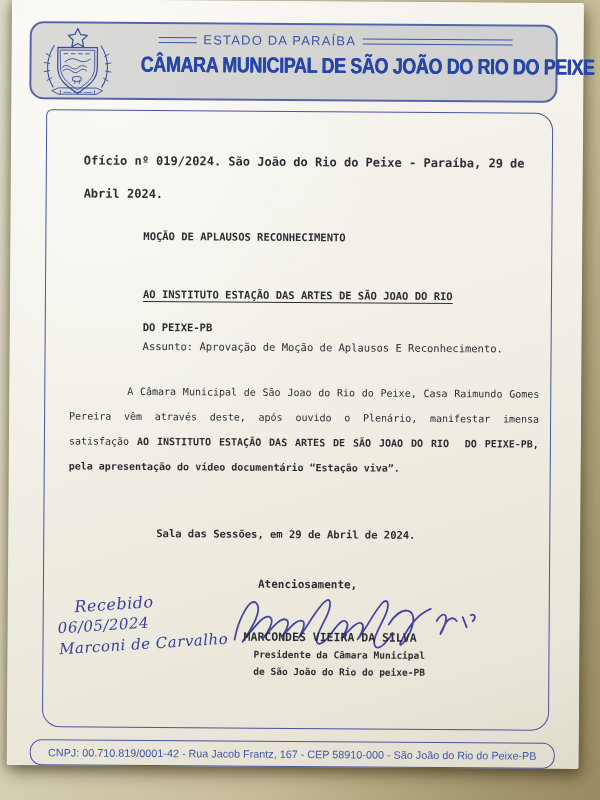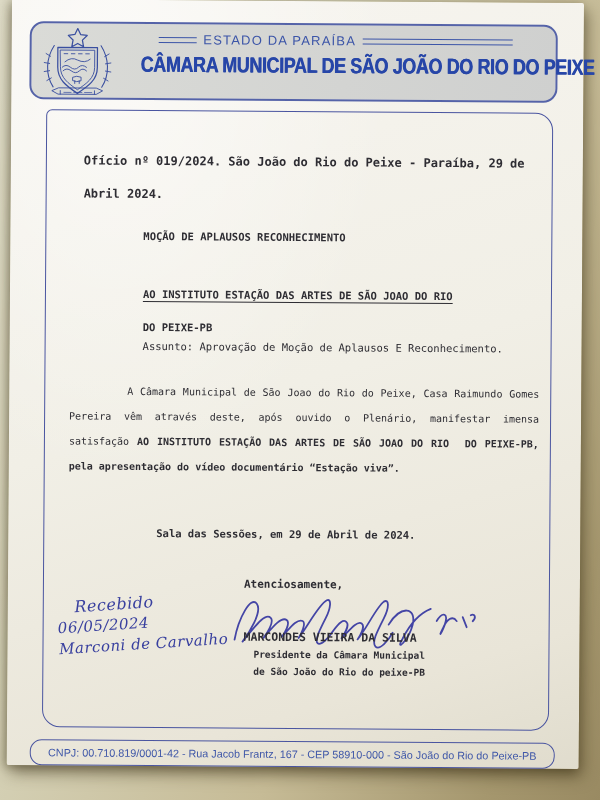--- a/index.html
+++ b/index.html
@@ -47,21 +47,21 @@
   
   .typed{font-family:"DejaVu Sans Mono",monospace;color:#2e2d33;position:absolute;}
   .oficio{left:73px;top:145px;width:448px;font-size:12px;font-weight:bold;line-height:33px;}
   .mocao{left:133px;top:230px;font-size:10.5px;font-weight:bold;}
   .addr{left:133px;top:278px;font-size:10.5px;font-weight:bold;line-height:33px;}
   .addr .u{text-decoration:underline;text-underline-offset:3px;text-decoration-thickness:1px;}
   .assunto{left:133px;top:340px;font-size:10.5px;}
   .para{left:60px;top:379px;width:470px;font-size:10px;line-height:25px;text-align:justify;text-indent:58px;}
   .para b{font-weight:bold;}
   .sala{left:148px;top:527px;font-size:10.5px;font-weight:bold;}
-  .atenc{left:236px;top:577px;font-size:11px;font-weight:bold;}
+  .atenc{left:250px;top:577px;font-size:11px;font-weight:bold;}
   .signer{left:236px;top:629px;font-size:11.5px;font-weight:bold;line-height:15px;}
   .signer .titles{font-size:9.5px;margin-left:10px;margin-top:2px;}
   
   .handnote{
     position:absolute;left:50px;top:592px;width:170px;
     font-family:"DejaVu Serif",serif;font-style:italic;
     color:#39409f;font-size:15px;line-height:21px;letter-spacing:.5px;
     transform:rotate(-4deg);
   }
   .handnote .l1{font-size:16px;margin-left:18px;}

